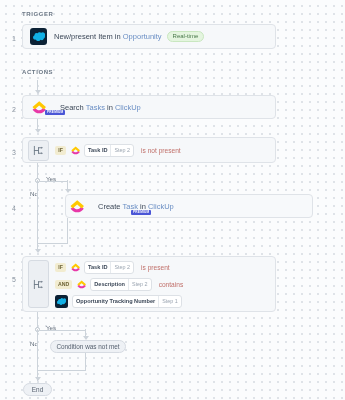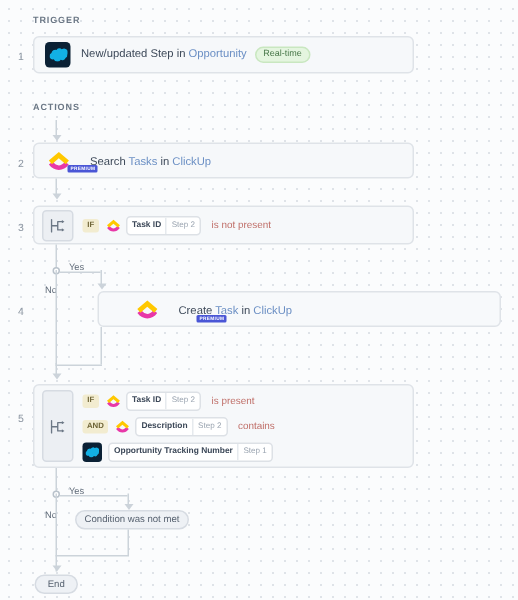--- a/index.html
+++ b/index.html
@@ -262,21 +262,21 @@
 
   <div class="step-num" style="left:8px; top:35px;">1</div>
 
   <div class="card" style="left:22px; top:24px; width:254px; height:25px; padding:0 7px; gap:7px;">
     <span class="app-icon icon-sf">
       <svg width="12" height="9" viewBox="0 0 24 17">
         <path d="M9.3 2.1A4.6 4.6 0 0 1 16.4 1a5.7 5.7 0 0 1 3.2-1A5.6 5.6 0 0 1 24 8.4a5 5 0 0 1-2.6 4.4 4.6 4.6 0 0 1-6.4 2.4 5.2 5.2 0 0 1-9.3-.6A4.4 4.4 0 0 1 0 10.3a4.4 4.4 0 0 1 2.6-4A5.2 5.2 0 0 1 9.3 2.1z" fill="#12b0e5"></path>
       </svg>
     </span>
     <span class="card-text">
-      <span>New/updated Step in </span><span class="obj">Opportunity</span><span class="pill-realtime">Real-time</span>
+      <span>New/present Item in </span><span class="obj">Opportunity</span><span class="pill-realtime">Real-time</span>
     </span>
   </div>
 
   <div class="section-label" style="left:22px; top:69px;">ACTIONS</div>
 
   <div class="vline" style="left:37px; top:80px; height:12px;"></div>
   <div class="arrow-down" style="left:34.5px; top:90px;"></div>
 
   <div class="step-num" style="left:8px; top:106px;">2</div>
 
@@ -329,21 +329,21 @@
   <div class="branch-label" style="left:46px; top:175px;">Yes</div>
   <div class="hline" style="left:40px; top:180.5px; width:27px;"></div>
   <div class="vline" style="left:67px; top:180px; height:11px;"></div>
   <div class="arrow-down" style="left:64.5px; top:189px;"></div>
 
   <div class="branch-label" style="left:30px; top:190px;">No</div>
   <div class="vline" style="left:37px; top:180px; height:63px;"></div>
 
   <div class="step-num" style="left:8px; top:205px;">4</div>
 
-  <div class="card plain" style="left:65px; top:194px; width:269px; height:24px; padding:0 23px; gap:9px;">
+  <div class="card plain" style="left:65px; top:194px; width:248px; height:24px; padding:0 2px; gap:9px;">
     <span class="app-icon icon-cu">
       <svg width="14" height="13" viewBox="0 0 24 22">
         <path d="M1 16.8 5.4 13.4c2.3 3 4.8 4.4 7 4.4s4.6-1.4 6.8-4.3l4.5 3.3C20.5 21 17 23 12.4 23 7.9 23 4.3 21 1 16.8z" fill="#e838a8" transform="translate(0,-2)"></path>
         <path d="M12.3 3.5 4.5 10.3.9 6.2 12.4 -3.7l11.5 9.9-3.6 4.1z" fill="#ffc800" transform="translate(0,4)"></path>
       </svg>
     </span>
     <span class="premium-badge" style="left:65px; bottom:2px; position:absolute;">PREMIUM</span>
     <span class="card-text" style="margin-left:4px;">
       <span>Create </span><span class="obj">Task</span><span> in </span><span class="obj">ClickUp</span>
     </span>

